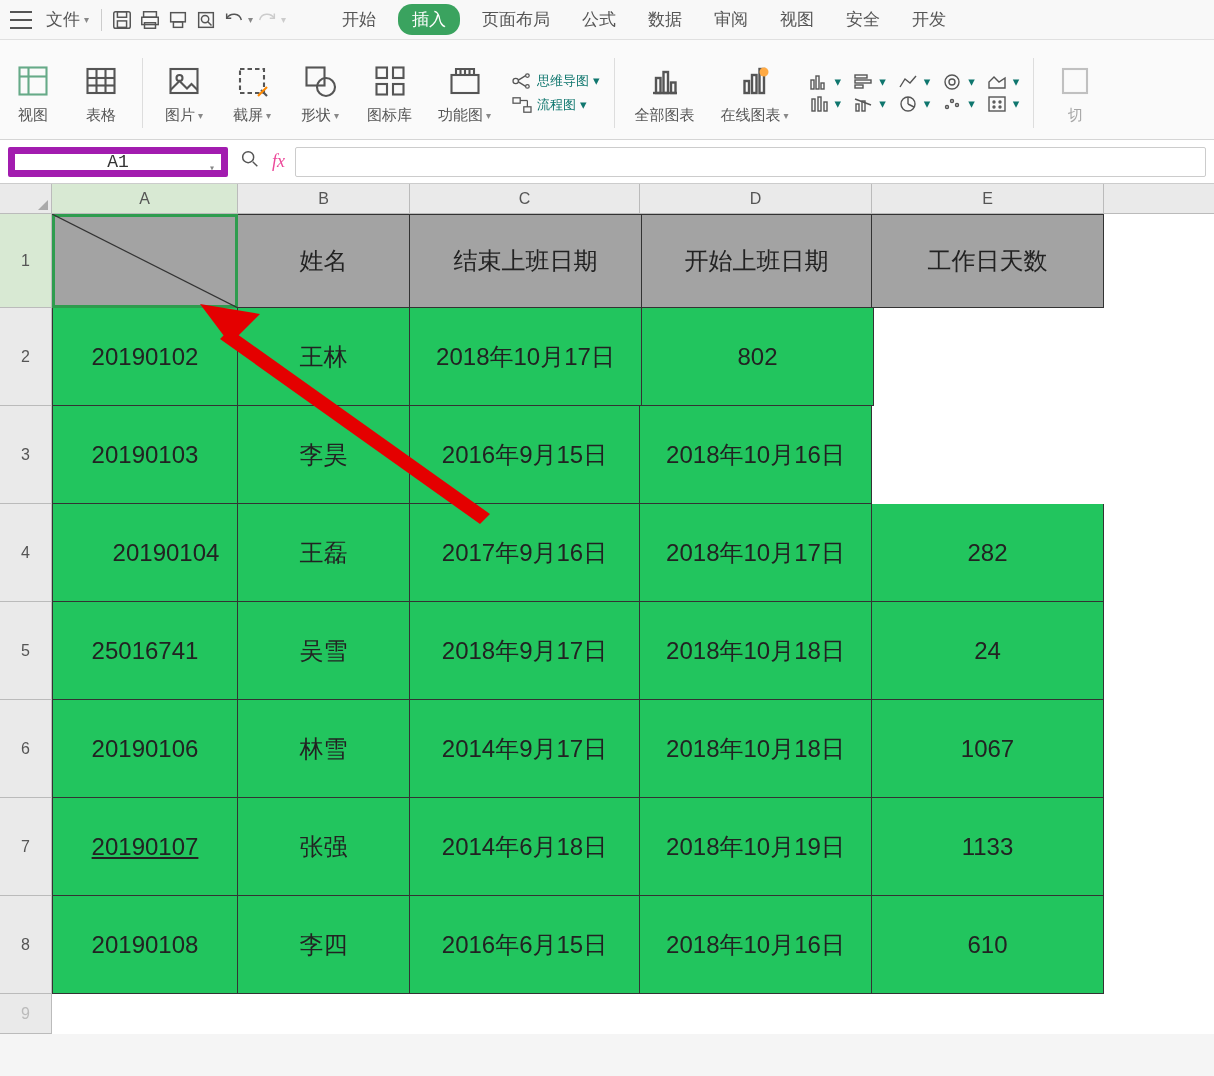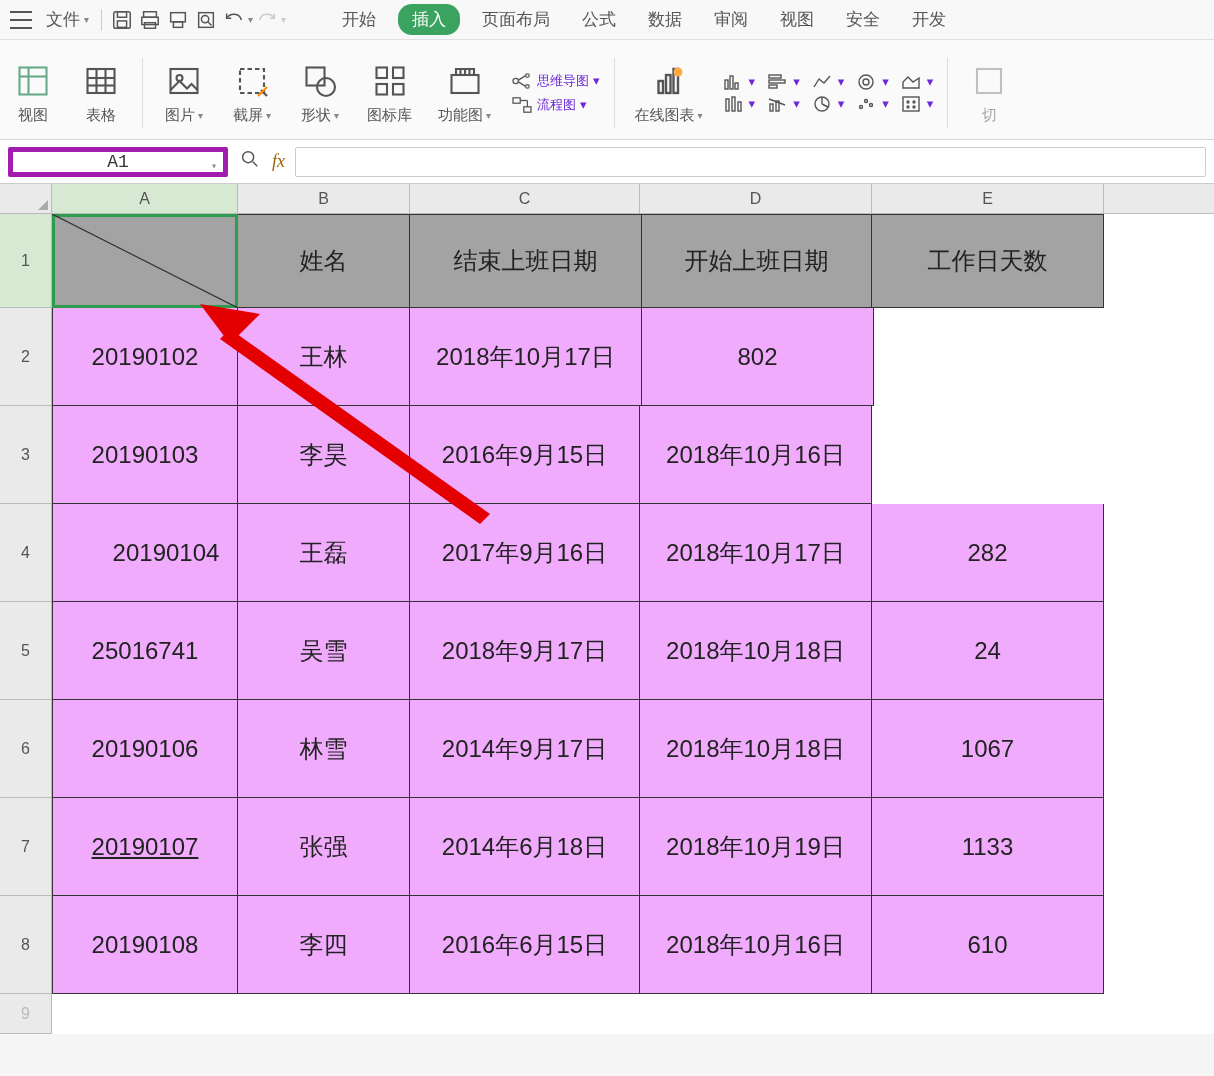--- a/index.html
+++ b/index.html
@@ -44,41 +44,41 @@
     gap: 14px;
     border-bottom: 1px solid #d5d5d5;
     font-size: 15px;
     color: #555;
   }
   .ribbon .group { display:flex; flex-direction:column; align-items:center; gap:4px; padding:4px 6px; }
   .ribbon .vsep { width:1px; height:70px; background:#ddd; }
   .ribbon .big-icon { width:42px; height:42px; display:flex; align-items:center; justify-content:center; }
   .ribbon .label { font-size:15px; display:flex; align-items:center; gap:3px; }
   .ribbon .label .chev { font-size:10px; color:#888; }
-  .ribbon .mini-chart { display:flex; align-items:center; gap:4px; font-size:13px; color:#6d28d9; }
+  .ribbon .mini-chart { display:flex; align-items:center; gap:4px; font-size:13px; color:#0f766e; }
   .ribbon .mini-chart-grid { display:grid; grid-template-columns:repeat(5, auto); gap:4px 12px; }
 
   
   .refbar {
     height: 44px;
     display:flex;
     align-items:center;
     background:#fff;
     border-bottom:1px solid #ccc;
     padding:0 8px;
     gap:10px;
     font-size:18px;
     color:#333;
   }
   .refbar .cellref {
-    width:220px; height:30px; border:5px solid #a21caf; border-radius:2px;
+    width:220px; height:30px; border:7px solid #a21caf; border-radius:2px;
     display:flex; align-items:center; justify-content:center; position:relative; font-family: "Courier New", monospace;
   }
   .refbar .cellref .chev { position:absolute; right:6px; top:8px; font-size:10px; color:#888; }
-  .refbar .fx { font-style:italic; font-family:serif; font-size:18px; color:#a16207; }
+  .refbar .fx { font-style:italic; font-family:serif; font-size:18px; color:#ec4899; }
   .refbar .formula-input {
     flex:1; height:30px; border:1px solid #ccc; border-radius:2px; background:#fff;
   }
 
   
   .sheet-area {
     position: relative;
     background:#fff;
     overflow:hidden;
   }
@@ -108,21 +108,21 @@
   .row { display:flex; }
   .row .rowhead {
     width:52px; background:#eaeaea; display:flex; align-items:center; justify-content:center;
     border-right:1px solid #bbb; border-bottom:1px solid #bbb; font-size:16px; color:#555;
   }
   .row .rowhead.active { background:#d8e9d3; }
   .row .cell {
     display:flex; align-items:center; justify-content:center;
     font-size:24px; color:#222;
     border-right:1px solid #333; border-bottom:1px solid #333;
-    background:#f0abfc;
+    background:#22c55e;
   }
   .row.header-row .cell { background:#a3a3a3; }
   .row.header-row .cell.first-top { border-top:1px solid #333; }
 
   
   .w-a { width:186px; }
   .w-b { width:172px; }
   .w-c { width:230px; }
   .w-d { width:232px; }
   .w-e { width:232px; }
@@ -320,20 +320,31 @@
       <span>流程图</span>
       <span class="chev">▾</span>
     </div>
   </div>
 
   <div class="vsep"></div>
 
   <div class="group">
     <div class="big-icon">
         <svg width="36" height="36" viewBox="0 0 24 24" fill="none" stroke="#555" stroke-width="1.6">
+          <line x1="4" y1="20" x2="20" y2="20"></line>
+          <rect x="6" y="10" width="3" height="10"></rect>
+          <rect x="11" y="6" width="3" height="14"></rect>
+          <rect x="16" y="13" width="3" height="7"></rect>
+        </svg>
+      </div>
+    <div class="label">全部图表</div>
+  </div>
+  <div class="group">
+    <div class="big-icon">
+        <svg width="36" height="36" viewBox="0 0 24 24" fill="none" stroke="#555" stroke-width="1.6">
           <rect x="5" y="12" width="3" height="8"></rect>
           <rect x="10" y="8" width="3" height="12"></rect>
           <rect x="15" y="4" width="3" height="16"></rect>
           <circle cx="18" cy="6" r="3" fill="#fa4" stroke="none"></circle>
         </svg>
       </div>
     <div class="label">
         <span>在线图表</span>
         <span class="chev">▾</span>
       </div>

